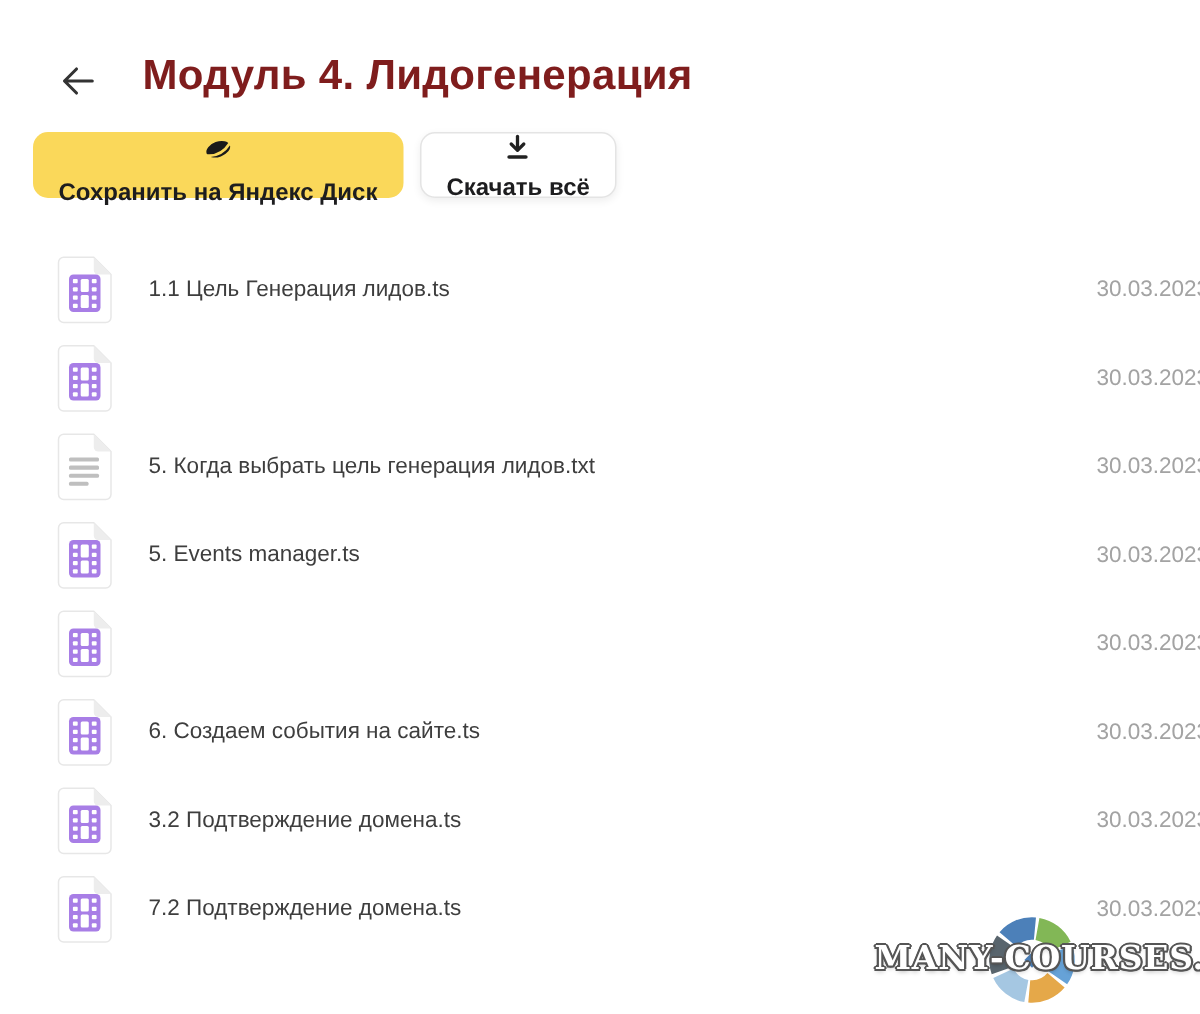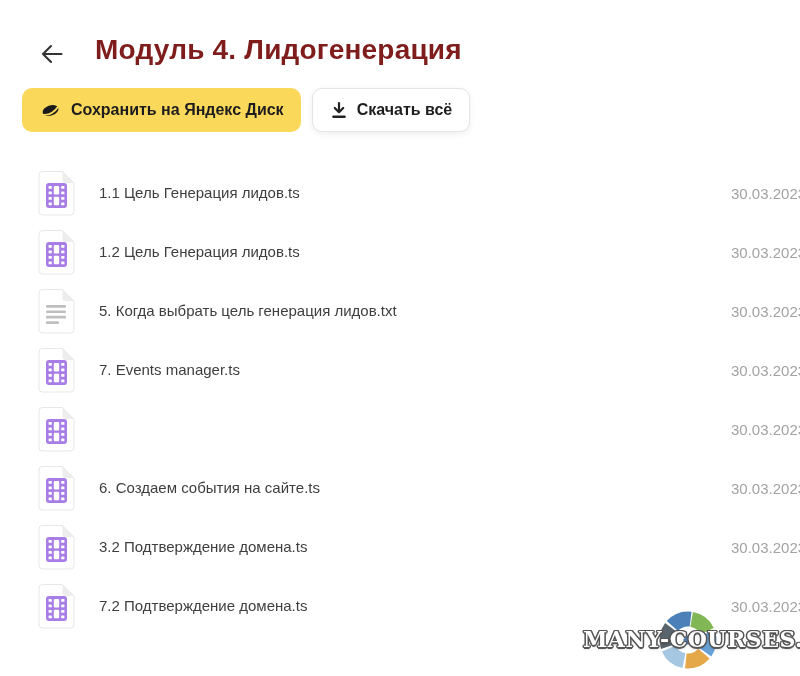--- a/index.html
+++ b/index.html
@@ -31,21 +31,21 @@
     position: absolute; left: 22px; top: 88px;
     display: flex; gap: 11px;
   }
   .btn {
     height: 44px;
     display: inline-flex; align-items: center; gap: 9px;
     padding: 0 17px;
     border-radius: 10px;
     font-family: "Liberation Sans", sans-serif;
     font-size: 16px; font-weight: 600; color: #1d1d1f;
-    cursor: pointer; white-space: nowrap;
+    cursor: pointer; white-space: nowrap; flex-direction: column;
   }
   .btn-yellow {
     background: var(--accent-yellow, #fad85a);
     border: none;
   }
   .btn-white {
     background: #ffffff;
     border: 1px solid #e4e4e4;
     box-shadow: 0 2px 6px rgba(0,0,0,0.07);
     justify-content: space-between;
@@ -162,21 +162,20 @@
             <rect x="15.6" y="27" width="3.2" height="2.8" rx="0.6"></rect>
             <rect x="15.6" y="32.5" width="3.2" height="2.8" rx="0.6"></rect>
             <rect x="28.2" y="16" width="3.2" height="2.8" rx="0.6"></rect>
             <rect x="28.2" y="21.5" width="3.2" height="2.8" rx="0.6"></rect>
             <rect x="28.2" y="27" width="3.2" height="2.8" rx="0.6"></rect>
             <rect x="28.2" y="32.5" width="3.2" height="2.8" rx="0.6"></rect>
             <rect x="20.8" y="16" width="5.4" height="8.6" rx="1"></rect>
             <rect x="20.8" y="26.7" width="5.4" height="8.6" rx="1"></rect>
           </g>
         </svg></span>
-    <span class="file-name">1.2 Цель Генерация лидов.ts</span>
     <span class="file-date">30.03.2023</span>
   </div>
 
   <div class="row">
     <span class="file-icon"><svg width="46" height="46" viewBox="0 0 46 46">
           <path d="M9.5 1.5 h20 L41 13 v28.5 a3.5 3.5 0 0 1 -3.5 3.5 h-28 A3.5 3.5 0 0 1 6 41.5 v-36.5 A3.5 3.5 0 0 1 9.5 1.5 z" fill="#ffffff" stroke="#e7e7e7"></path>
           <path d="M29.5 1.5 L41 13 h-8.5 a3 3 0 0 1 -3 -3 z" fill="#ededed"></path>
           <g fill="#bfbfbf">
             <rect x="13" y="17" width="20" height="2.7" rx="1"></rect>
             <rect x="13" y="22.4" width="20" height="2.7" rx="1"></rect>
@@ -199,21 +198,21 @@
             <rect x="15.6" y="27" width="3.2" height="2.8" rx="0.6"></rect>
             <rect x="15.6" y="32.5" width="3.2" height="2.8" rx="0.6"></rect>
             <rect x="28.2" y="16" width="3.2" height="2.8" rx="0.6"></rect>
             <rect x="28.2" y="21.5" width="3.2" height="2.8" rx="0.6"></rect>
             <rect x="28.2" y="27" width="3.2" height="2.8" rx="0.6"></rect>
             <rect x="28.2" y="32.5" width="3.2" height="2.8" rx="0.6"></rect>
             <rect x="20.8" y="16" width="5.4" height="8.6" rx="1"></rect>
             <rect x="20.8" y="26.7" width="5.4" height="8.6" rx="1"></rect>
           </g>
         </svg></span>
-    <span class="file-name">7. Events manager.ts</span>
+    <span class="file-name">5. Events manager.ts</span>
     <span class="file-date">30.03.2023</span>
   </div>
 
   <div class="row">
     <span class="file-icon"><svg width="46" height="46" viewBox="0 0 46 46">
           <path d="M9.5 1.5 h20 L41 13 v28.5 a3.5 3.5 0 0 1 -3.5 3.5 h-28 A3.5 3.5 0 0 1 6 41.5 v-36.5 A3.5 3.5 0 0 1 9.5 1.5 z" fill="#ffffff" stroke="#e7e7e7"></path>
           <path d="M29.5 1.5 L41 13 h-8.5 a3 3 0 0 1 -3 -3 z" fill="#ededed"></path>
           <rect x="13" y="13" width="21" height="25" rx="3" fill="#a87ee6"></rect>
           <g fill="#ffffff">
             <rect x="15.6" y="16" width="3.2" height="2.8" rx="0.6"></rect>

